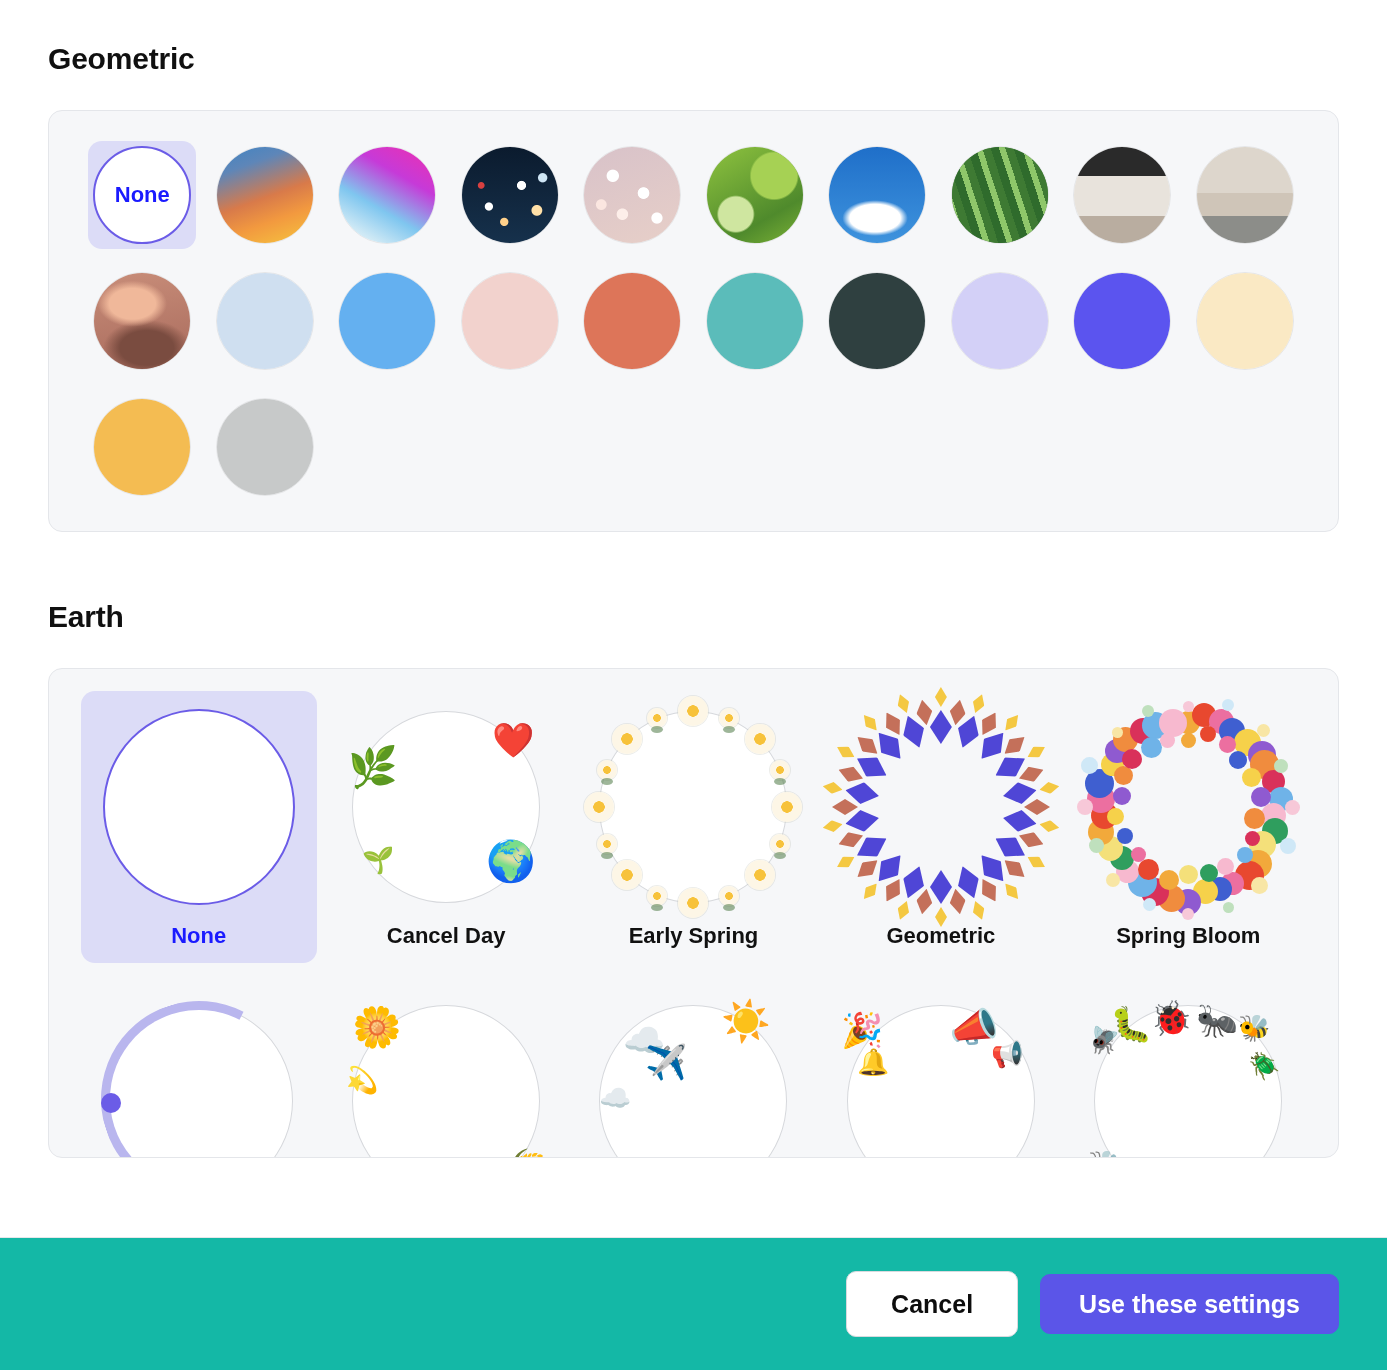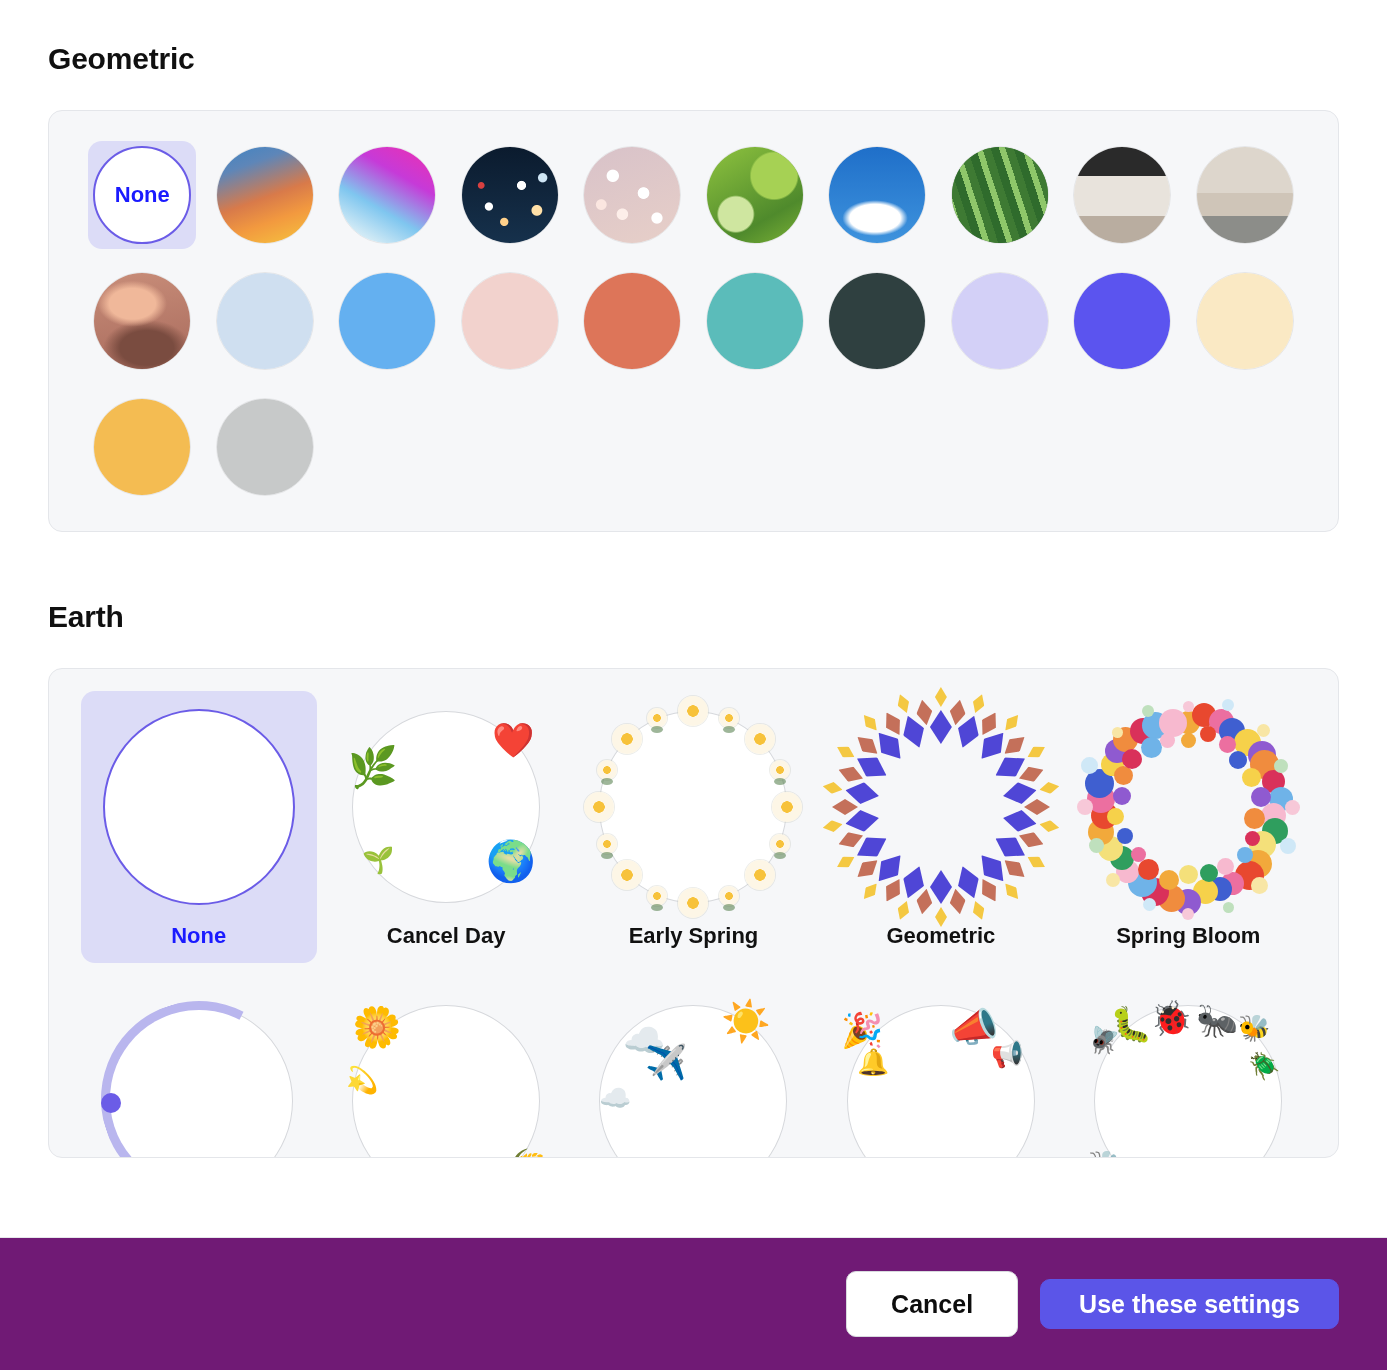--- a/index.html
+++ b/index.html
@@ -178,42 +178,42 @@
     font-size: 34px;
     line-height: 1;
   }
   .emoji.sm { font-size: 26px; }
   .emoji.lg { font-size: 40px; }
 
   
   .footer {
     flex: 0 0 133px;
     border-top: 1px solid #e6e7ea;
-    background: #701a75;
+    background: #14b8a6;
     display: flex;
     align-items: center;
     justify-content: flex-end;
     gap: 22px;
     padding-right: 48px;
   }
   .btn {
     font-size: 25px;
     font-weight: bold;
     border-radius: 10px;
     cursor: pointer;
     display: flex; align-items: center; justify-content: center;
   }
   .btn-cancel {
     height: 66px; padding: 0 44px;
     background: #ffffff;
     border: 1px solid #d8dade;
     color: #0d0d0d;
   }
   .btn-primary {
-    height: 50px; padding: 0 38px;
+    height: 60px; padding: 0 38px;
     background: #5b55e8;
     border: 1px solid #5b55e8;
     color: #ffffff;
   }
 </style>
 </head>
 <body>
 
 <div class="window">
 

